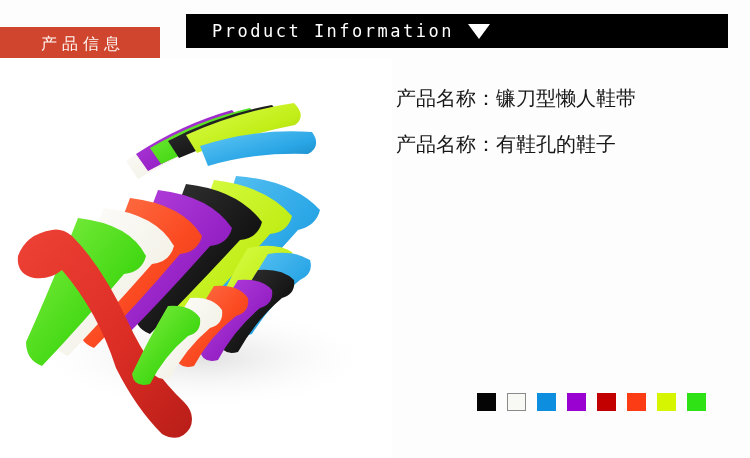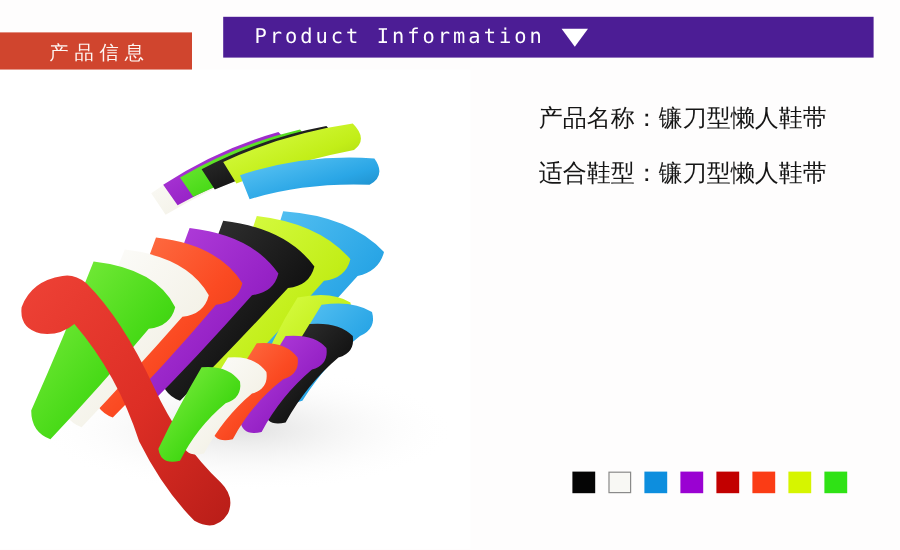--- a/index.html
+++ b/index.html
@@ -91,21 +91,20 @@
     top: 88px;
     width: 346px;
   }
   .spec-line {
     font-size: 20px;
     color: #161616;
     line-height: 1;
     margin-bottom: 26px;
     white-space: nowrap;
     font-family: "DejaVu Sans", "Liberation Sans", sans-serif;
-    text-align: center;
   }
 
   
   .swatches {
     position: absolute;
     left: 477px;
     top: 393px;
     display: flex;
     gap: 11px;
   }
@@ -120,21 +119,21 @@
 </style>
 </head>
 <body style="background: rgb(254, 253, 253);">
 
 <div class="header">
 
   <div class="banner-cn" style="background: rgb(208, 69, 46); color: rgb(253, 246, 243);">
     <span>产品信息</span>
   </div>
 
-  <div class="banner-en" style="background: #4c1d95; color: rgb(255, 255, 255); text-align: center;">
+  <div class="banner-en" style="background: #000000; color: rgb(255, 255, 255); text-align: center;">
     <span class="banner-en-label">Product Information</span>
     <span class="caret-down"></span>
   </div>
 
 </div>
 
 <div class="photo">
   <svg width="392" height="400" viewBox="0 0 392 400">
     <defs>
       <linearGradient id="gRed" x1="0" y1="0" x2="1" y2="1">
@@ -221,21 +220,21 @@
       <path d="M238 222 q24 -2 34 10 q2 14 -12 18 q-26 22 -42 52 q-16 4 -18 -10 q16 -36 38 -70 z" fill="url(#gPurple)"></path>
       <path d="M214 228 q24 -2 34 12 q2 14 -12 18 q-26 20 -42 50 q-16 4 -18 -10 q16 -36 38 -70 z" fill="url(#gOrange)"></path>
       <path d="M190 240 q22 -2 32 12 q2 14 -12 18 q-24 20 -40 50 q-16 4 -18 -10 q16 -36 38 -70 z" fill="url(#gWhite)"></path>
       <path d="M168 248 q22 -2 32 12 q2 14 -12 18 q-24 20 -38 48 q-16 4 -18 -10 q16 -34 36 -68 z" fill="url(#gGreen)"></path>
     </g>
   </svg>
 </div>
 
 <div class="specs">
   <div class="spec-line">产品名称：镰刀型懒人鞋带</div>
-  <div class="spec-line">适合鞋型：镰刀型懒人鞋带</div>
+  <div class="spec-line">产品名称：有鞋孔的鞋子</div>
 </div>
 
 <div class="swatches">
   <div class="swatch" title="black" style="background: rgb(5, 5, 5);"></div>
   <div class="swatch bordered" title="white" style="background: rgb(248, 248, 244);"></div>
   <div class="swatch" title="blue" style="background: rgb(13, 142, 222);"></div>
   <div class="swatch" title="purple" style="background: rgb(154, 2, 210);"></div>
   <div class="swatch" title="dark-red" style="background: rgb(194, 0, 0);"></div>
   <div class="swatch" title="orange-red" style="background: rgb(251, 60, 21);"></div>
   <div class="swatch" title="yellow-green" style="background: rgb(214, 245, 0);"></div>

